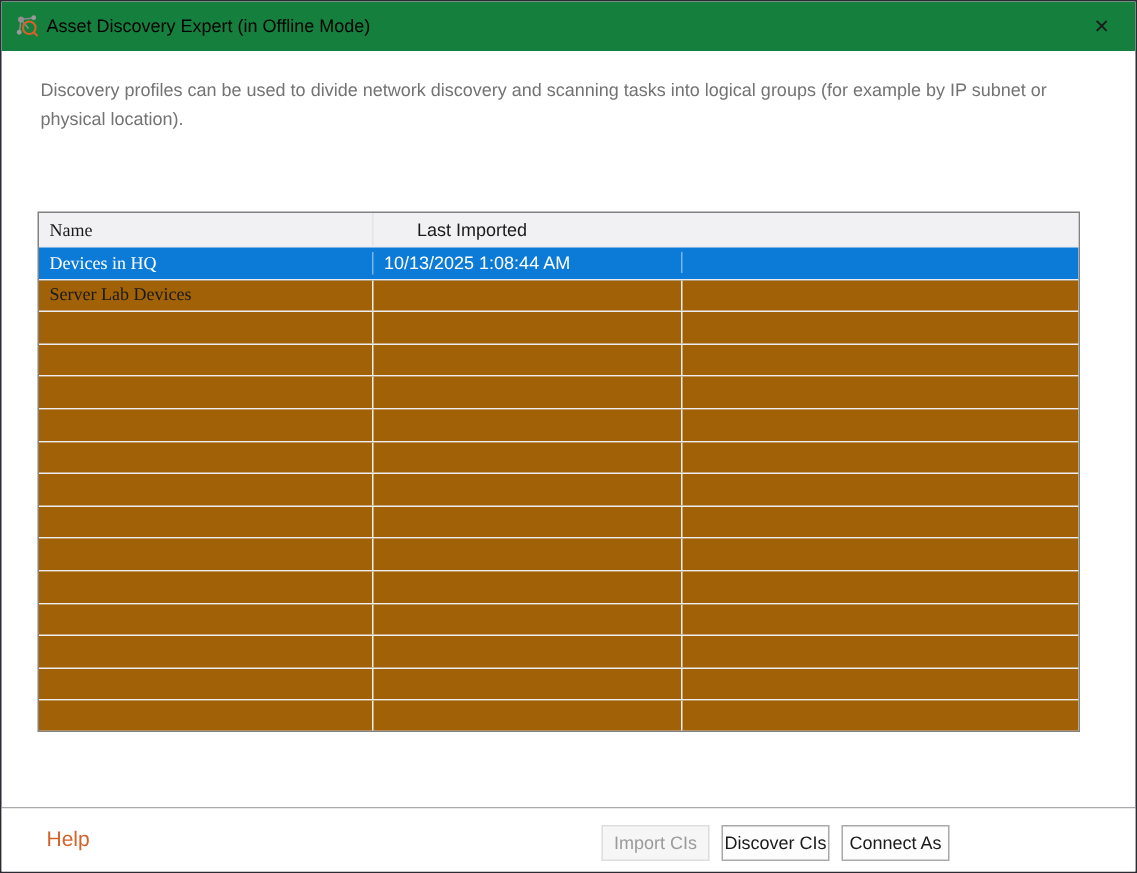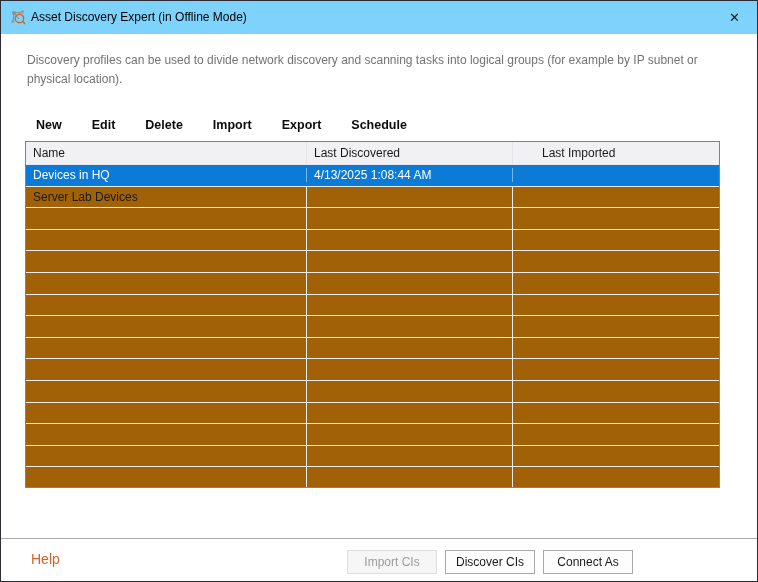--- a/index.html
+++ b/index.html
@@ -5,21 +5,21 @@
   * { margin:0; padding:0; box-sizing:border-box; }
   html,body { width:758px; height:582px; }
   body { font-family:"Liberation Sans", sans-serif; background:#fff; }
 
   .dialog{
     position:relative; width:758px; height:582px; background:#fff;
     border:1px solid #2b2b33; overflow:hidden;
   }
 
   
-  .titlebar{ position:absolute; left:0; top:0; width:100%; height:33px; background:#7dd3fc; }
+  .titlebar{ position:absolute; left:0; top:0; width:100%; height:33px; background:#15803d; }
   .app-icon{ position:absolute; left:9px; top:8px; width:17px; height:17px; }
   .title-text{ position:absolute; left:30px; top:9px; font-size:12px; color:#000; white-space:nowrap; }
   .close-btn{
     position:absolute; right:0; top:0; width:45px; height:32px;
     display:flex; align-items:center; justify-content:center;
     font-size:13px; color:#1a1a1a; cursor:default;
   }
 
   
   .description{
@@ -35,36 +35,36 @@
   .table{
     position:absolute; left:24px; top:140px; width:695px; height:347px;
     border:1px solid #828282; background:#fff; display:flex; flex-direction:column;
     font-size:12px; color:#1a1a1a; overflow:hidden;
   }
   .thead{ display:flex; flex:0 0 23px; background:#f1f1f3; border-bottom:1px solid #ebebef; }
   .thcell{ display:flex; align-items:center; padding-left:7px; border-right:1px solid #e3e3e8; }
   .tbody{ display:flex; flex-direction:column; flex:1 1 auto; }
   .trow{ display:flex; flex:0 0 21.6px; border-bottom:1px solid #ededf1; background:#a16207; }
   .tcell{ display:flex; align-items:center; padding-left:7px; border-right:1px solid #ededf1; overflow:hidden; white-space:nowrap; }
-  .c0{ width:281px; } .c1{ width:206px; } .c2{ flex:1 1 auto; border-right:none !important; }
+  .c0{ width:223px;font-family:Liberation Serif, serif; } .c1{ width:206px; } .c2{ flex:1 1 auto; border-right:none !important; }
   .thead .c2{ border-right:none;margin-left:22px; }
   .trow.selected{ background:var(--selection,#0c7bd8); color:#fff;align-items:center; }
   .trow.selected .tcell{ border-right-color:rgba(255,255,255,.45); border-bottom-color:rgba(255,255,255,.2); }
 
   
   .footer-sep{ position:absolute; left:0; top:537px; width:100%; height:1px; background:#a9a9ad; }
   .footer{ position:absolute; left:0; top:538px; width:100%; height:43px; background:#fff; }
   .help-link{ position:absolute; left:30px; top:12px; font-size:14px; color:var(--help,#d4622b); cursor:default; }
   .btn-row{ position:absolute; right:36px; top:11px; display:flex; gap:8px; }
   .btn{
     height:24px; background:#fdfdfd; border:1px solid #a9a9a9;
     font-family:"Liberation Sans", sans-serif; font-size:12px; color:#1a1a1a;
     display:flex; align-items:center; justify-content:center; cursor:default;
   }
-  .btn.w92{ width:90px; } .btn.w74{ width:80px;margin-top:44px; }
+  .btn.w92{ width:72px; } .btn.w74{ width:80px;margin-top:44px; }
   .btn.disabled{ background:#f6f6f6; border-color:#dedede; color:#9b9b9b; }
 </style>
 </head>
 <body style="--selection: #0c7bd8; --help: #d4622b; --selection_text: #ffffff; --dialog_border: #2b2b33;">
 
 <div class="dialog">
 
   <div class="titlebar">
     <svg class="app-icon" viewBox="0 0 17 17">
       <line x1="4" y1="4" x2="12" y2="3" stroke="#8a8a8a" stroke-width="1"></line>
@@ -75,39 +75,30 @@
       <circle cx="2.8" cy="12.5" r="1.6" fill="#9a9a9a"></circle>
       <circle cx="9.5" cy="9.5" r="4.2" fill="none" stroke="#d4622b" stroke-width="1.4"></circle>
       <line x1="12.6" y1="12.6" x2="15" y2="15" stroke="#d4622b" stroke-width="1.4"></line>
     </svg>
     <span class="title-text">Asset Discovery Expert (in Offline Mode)</span>
     <div class="close-btn">✕</div>
   </div>
 
   <div class="description">Discovery profiles can be used to divide network discovery and scanning tasks into logical groups (for example by IP subnet or physical location).</div>
 
-  <div class="toolbar">
-    <span class="tb-item">New</span>
-    <span class="tb-item">Edit</span>
-    <span class="tb-item">Delete</span>
-    <span class="tb-item">Import</span>
-    <span class="tb-item">Export</span>
-    <span class="tb-item">Schedule</span>
-  </div>
 
   <div class="table">
     <div class="thead">
       <div class="thcell c0">Name</div>
-      <div class="thcell c1">Last Discovered</div>
       <div class="thcell c2">Last Imported</div>
     </div>
     <div class="tbody">
       <div class="trow selected">
         <div class="tcell c0">Devices in HQ</div>
-        <div class="tcell c1">4/13/2025 1:08:44 AM</div>
+        <div class="tcell c1">10/13/2025 1:08:44 AM</div>
         <div class="tcell c2"></div>
       </div>
       <div class="trow">
         <div class="tcell c0">Server Lab Devices</div>
         <div class="tcell c1"></div>
         <div class="tcell c2"></div>
       </div>
 
     <div class="trow">
           <div class="tcell c0"></div>

